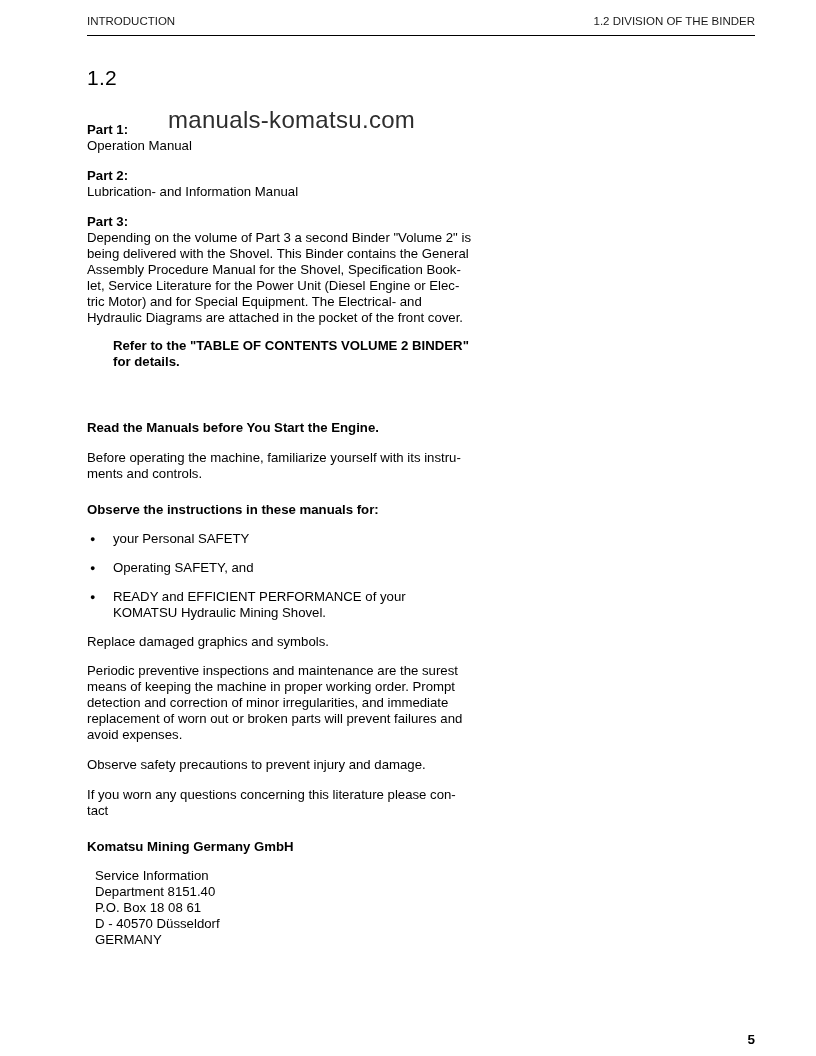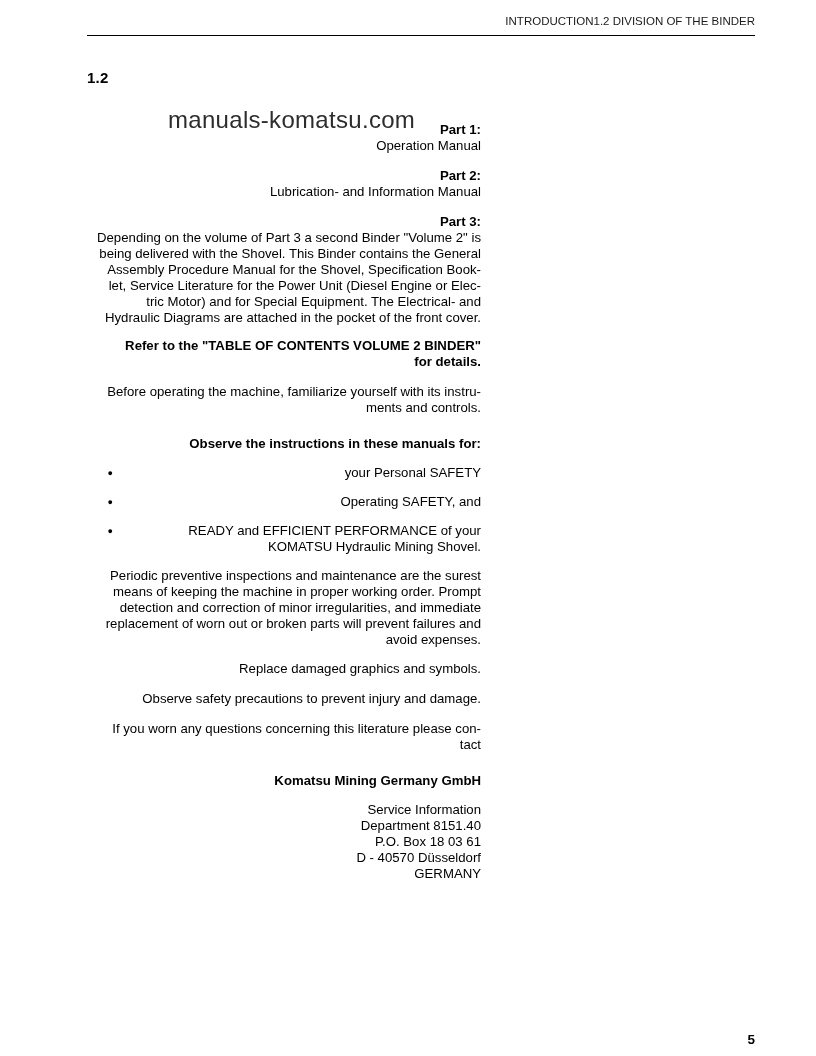--- a/index.html
+++ b/index.html
@@ -12,44 +12,43 @@
     background: #ffffff;
     font-family: "Liberation Sans", "DejaVu Sans", sans-serif;
     color: #000000;
     overflow: hidden;
   }
   .content {
     padding: 15px 61px 0 87px;
   }
   .running-header {
     display: flex;
-    justify-content: flex-end;
+    justify-content: space-between;
     font-size: 11.5px;
     line-height: 13px;
     color: #1a1a1a;
   }
   .header-rule {
     border: none;
     border-top: 1.4px solid #000;
     margin-top: 7px;
   }
   .page-title {
     display: flex;
     margin-top: 30px;
-    font-size: 15px;
-    font-weight: bold;
+    font-size: 21px;
+    font-weight: normal;
     line-height: 24px;
     letter-spacing: 0.2px;
   }
   .title-number { width: 62px; flex: 0 0 62px; }
   .body-col {
     width: 394px;
     font-size: 13.2px;
     line-height: 16px;
-    text-align: right;
   }
   .pre { white-space: pre-line; }
   .part-block { margin-top: 14px; }
   .part-block.first { margin-top: 32px; }
   .part-label { font-weight: bold; }
   .note-block {
     margin-top: 12px;
     padding-left: 26px;
     font-weight: bold;
   }
@@ -127,55 +126,56 @@
 being delivered with the Shovel. This Binder contains the General
 Assembly Procedure Manual for the Shovel, Specification Book-
 let, Service Literature for the Power Unit (Diesel Engine or Elec-
 tric Motor) and for Special Equipment. The Electrical- and
 Hydraulic Diagrams are attached in the pocket of the front cover.</div>
       </div>
 
       <div class="note-block pre">Refer to the "TABLE OF CONTENTS VOLUME 2 BINDER"
 for details.</div>
 
+      <div class="read-heading">Read the Manuals before You Start the Engine.</div>
       <div class="read-body pre">Before operating the machine, familiarize yourself with its instru-
 ments and controls.</div>
 
       <div class="observe-heading">Observe the instructions in these manuals for:</div>
 
       <div class="bullet-item">
         <span class="bullet-dot">●</span>
         <span class="bullet-text pre">your Personal SAFETY</span>
       </div>
       <div class="bullet-item">
         <span class="bullet-dot">●</span>
         <span class="bullet-text pre">Operating SAFETY, and</span>
       </div>
       <div class="bullet-item">
         <span class="bullet-dot">●</span>
         <span class="bullet-text pre">READY and EFFICIENT PERFORMANCE of your
 KOMATSU Hydraulic Mining Shovel.</span>
       </div>
 
+      <div class="para pre">Replace damaged graphics and symbols.</div>
       <div class="para pre">Periodic preventive inspections and maintenance are the surest
 means of keeping the machine in proper working order. Prompt
 detection and correction of minor irregularities, and immediate
 replacement of worn out or broken parts will prevent failures and
 avoid expenses.</div>
-      <div class="para pre">Replace damaged graphics and symbols.</div>
       <div class="para gap14 pre">Observe safety precautions to prevent injury and damage.</div>
       <div class="para gap14 pre">If you worn any questions concerning this literature please con-
 tact</div>
 
       <div class="company-name">Komatsu Mining Germany GmbH</div>
 
       <div class="address-block">
         <div>Service Information</div>
         <div>Department 8151.40</div>
-        <div>P.O. Box 18 03 61</div>
+        <div>P.O. Box 18 08 61</div>
         <div>D - 40570 Düsseldorf</div>
         <div>GERMANY</div>
       </div>
 
     </div>
   </div>
 
   <div class="page-number">5</div>
 
 </div>

